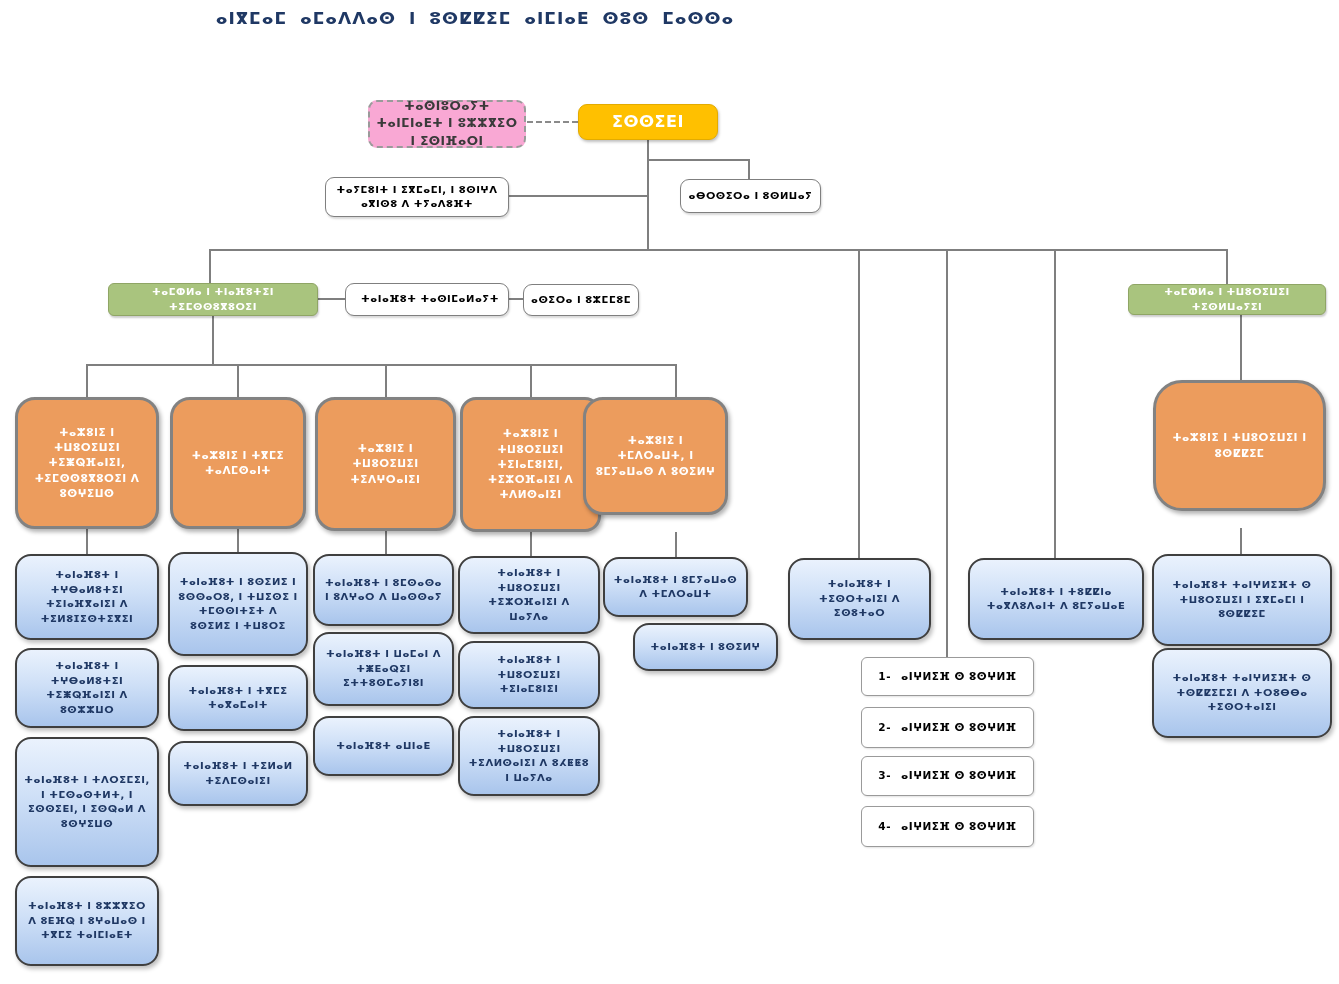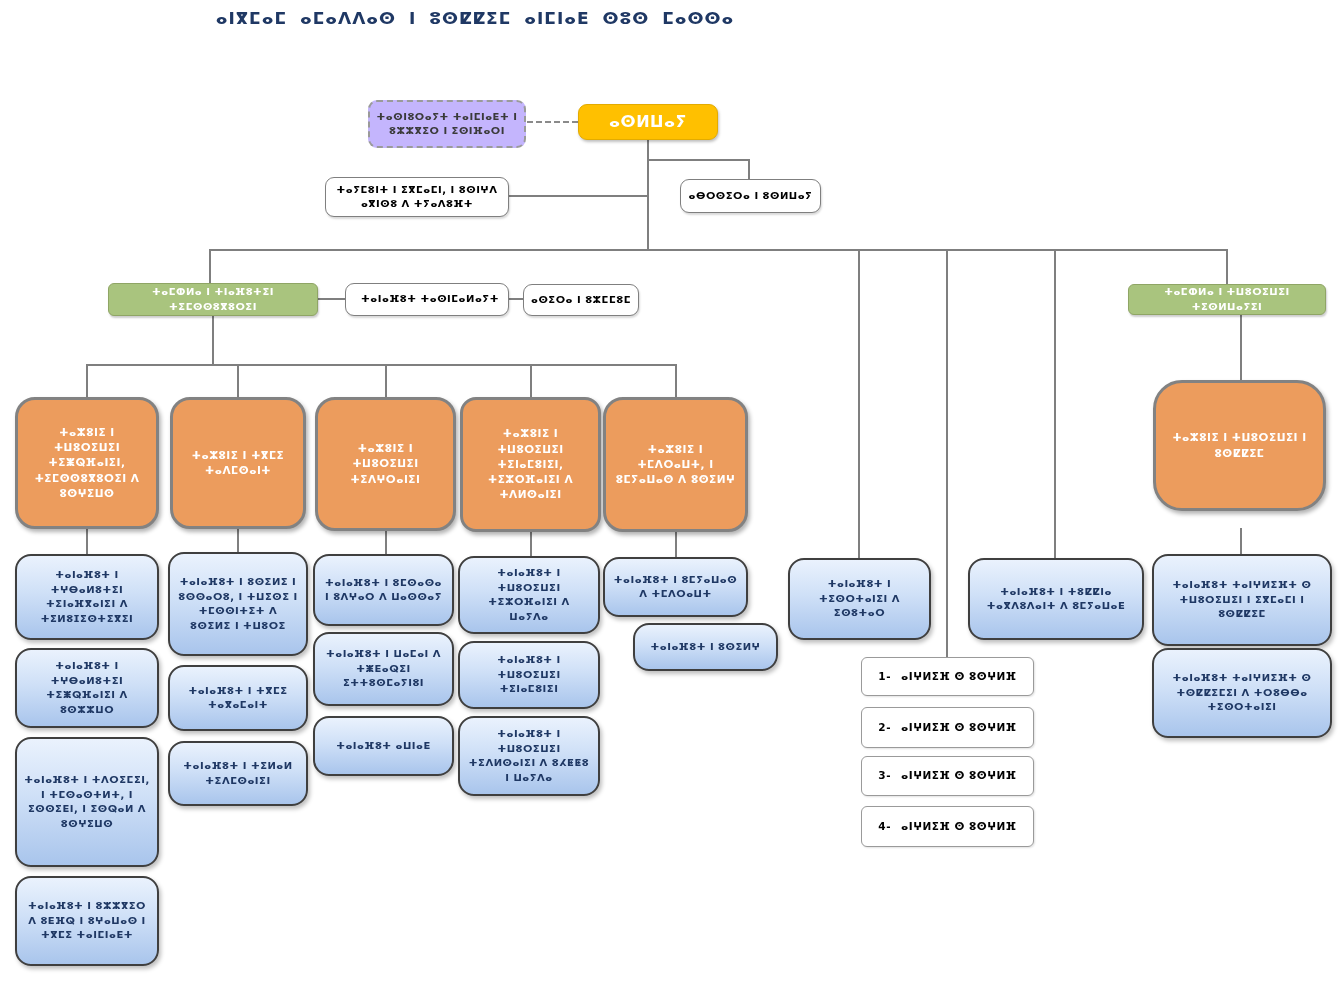--- a/index.html
+++ b/index.html
@@ -4,22 +4,22 @@
 <style>
   html,body{margin:0;padding:0;}
   body{font-family:"DejaVu Sans",sans-serif;background:#ffffff;}
   #canvas{position:relative;width:1339px;height:984px;background:#fff;overflow:hidden;}
   .title{position:absolute;left:215px;top:8px;width:520px;font-size:17px;font-weight:bold;
          color:#1F3864;letter-spacing:1px;word-spacing:6px;text-align:center;}
   .box{position:absolute;box-sizing:border-box;display:flex;align-items:center;justify-content:center;
        text-align:center;font-weight:bold;line-height:1.45;letter-spacing:0.5px;}
   .yellowbox{background:#FFC000;border:1px solid #e3ab00;border-radius:9px;color:#ffffff;
        font-size:16px;box-shadow:1px 2px 3px rgba(0,0,0,0.25);}
-  .dashedbox{background:#c4b5fd;border:2px dashed #9a9a9a;border-radius:9px;color:#3a3a3a;
-       font-size:10px;padding:3px 6px;}
+  .dashedbox{background:#f9a8d4;border:2px dashed #9a9a9a;border-radius:9px;color:#3a3a3a;
+       font-size:12px;padding:3px 6px;}
   .whitebox{background:#ffffff;border:1px solid #7F7F7F;border-radius:9px;color:#000000;
        font-size:10px;padding:2px 6px;box-shadow:1px 2px 2px rgba(0,0,0,0.15);}
   .greenbox{background:#A9C47E;border:1px solid #8FA565;border-radius:6px;color:#ffffff;
        font-size:10px;padding:2px 8px;box-shadow:1px 2px 2px rgba(0,0,0,0.2);}
   .orangebox{background:#EC9C5D;border:3px solid #828282;border-radius:20px;color:#ffffff;
        font-size:10.5px;padding:4px 8px;box-shadow:2px 3px 4px rgba(0,0,0,0.3);}
   .bluebox{background:linear-gradient(180deg,#eaf2fd 0%,#cfe0f7 45%,#a9c5ec 100%);
        border:2px solid #3f3f3f;border-radius:16px;color:#1f3864;font-size:10px;padding:4px 7px;
        box-shadow:2px 3px 4px rgba(0,0,0,0.25);}
   .numrow{background:#ffffff;border:1px solid #9a9a9a;border-radius:6px;color:#000000;
@@ -58,34 +58,34 @@
   <div class="vline" style="left:675px;top:364px;height:33px;"></div>
   <div class="vline" style="left:86px;top:529px;height:25px;"></div>
   <div class="vline" style="left:237px;top:529px;height:23px;"></div>
   <div class="vline" style="left:385px;top:531px;height:23px;"></div>
   <div class="vline" style="left:530px;top:532px;height:24px;"></div>
   <div class="vline" style="left:675px;top:532px;height:25px;"></div>
   <div class="vline" style="left:1240px;top:315px;height:82px;"></div>
   <div class="vline" style="left:1240px;top:528px;height:26px;"></div>
 
   <div class="box dashedbox" style="left:368px;top:100px;width:158px;height:48px;">ⵜⴰⵙⵏⵓⵔⴰⵢⵜ ⵜⴰⵏⵎⵏⴰⴹⵜ ⵏ ⵓⵣⵣⴳⵉⵔ ⵏ ⵉⵙⵏⴼⴰⵔⵏ</div>
-  <div class="box yellowbox" style="left:578px;top:104px;width:140px;height:36px;">ⴰⵙⵍⵡⴰⵢ</div>
+  <div class="box yellowbox" style="left:578px;top:104px;width:140px;height:36px;">ⵉⵙⵙⵉⴹⵏ</div>
   <div class="box whitebox" style="left:325px;top:177px;width:184px;height:40px;">ⵜⴰⵢⵎⵓⵏⵜ ⵏ ⵉⴳⵎⴰⵎⵏ, ⵏ ⵓⵙⵏⵖⴷ ⴰⴳⵏⵙⵓ ⴷ ⵜⵢⴰⴷⵓⴼⵜ</div>
   <div class="box whitebox" style="left:680px;top:179px;width:141px;height:34px;">ⴰⴱⵔⵙⵉⵔⴰ ⵏ ⵓⵙⵍⵡⴰⵢ</div>
 
   <div class="box greenbox" style="left:108px;top:283px;width:210px;height:33px;">ⵜⴰⵎⵀⵍⴰ ⵏ ⵜⵏⴰⴼⵓⵜⵉⵏ ⵜⵉⵎⵙⵙⵓⴳⵓⵔⵉⵏ</div>
   <div class="box whitebox" style="left:345px;top:283px;width:164px;height:33px;padding-left:12px;">ⵜⴰⵏⴰⴼⵓⵜ ⵜⴰⵙⵏⵎⴰⵍⴰⵢⵜ</div>
   <div class="box whitebox" style="left:523px;top:284px;width:116px;height:32px;">ⴰⵙⵉⵔⴰ ⵏ ⵓⵣⵎⵎⵓⵎ</div>
   <div class="box greenbox" style="left:1128px;top:284px;width:198px;height:31px;">ⵜⴰⵎⵀⵍⴰ ⵏ ⵜⵡⵓⵔⵉⵡⵉⵏ ⵜⵉⵙⵍⵡⴰⵢⵉⵏ</div>
 
   <div class="box orangebox" style="left:15px;top:397px;width:144px;height:132px;">ⵜⴰⵣⵓⵏⵉ ⵏ ⵜⵡⵓⵔⵉⵡⵉⵏ ⵜⵉⵥⵕⴼⴰⵏⵉⵏ, ⵜⵉⵎⵙⵙⵓⴳⵓⵔⵉⵏ ⴷ ⵓⵙⵖⵉⵡⵙ</div>
   <div class="box orangebox" style="left:170px;top:397px;width:136px;height:132px;">ⵜⴰⵣⵓⵏⵉ ⵏ ⵜⴳⵎⵉ ⵜⴰⴷⵎⵙⴰⵏⵜ</div>
   <div class="box orangebox" style="left:315px;top:397px;width:141px;height:134px;">ⵜⴰⵣⵓⵏⵉ ⵏ ⵜⵡⵓⵔⵉⵡⵉⵏ ⵜⵉⴷⵖⵔⴰⵏⵉⵏ</div>
   <div class="box orangebox" style="left:460px;top:397px;width:141px;height:135px;border-radius:16px;">ⵜⴰⵣⵓⵏⵉ ⵏ ⵜⵡⵓⵔⵉⵡⵉⵏ ⵜⵉⵏⴰⵎⵓⵏⵉⵏ, ⵜⵉⵣⵔⴼⴰⵏⵉⵏ ⴷ ⵜⴷⵍⵙⴰⵏⵉⵏ</div>
-  <div class="box orangebox" style="left:603px;top:397px;width:145px;height:135px;text-align:center;">ⵜⴰⵣⵓⵏⵉ ⵏ ⵜⵎⴷⵔⴰⵡⵜ, ⵏ ⵓⵎⵢⴰⵡⴰⵙ ⴷ ⵓⵙⵉⵍⵖ</div>
+  <div class="box orangebox" style="left:583px;top:397px;width:145px;height:118px;text-align:center;">ⵜⴰⵣⵓⵏⵉ ⵏ ⵜⵎⴷⵔⴰⵡⵜ, ⵏ ⵓⵎⵢⴰⵡⴰⵙ ⴷ ⵓⵙⵉⵍⵖ</div>
   <div class="box orangebox" style="left:1153px;top:380px;width:173px;height:131px;border-radius:29px;">ⵜⴰⵣⵓⵏⵉ ⵏ ⵜⵡⵓⵔⵉⵡⵉⵏ ⵏ ⵓⵙⵇⵇⵉⵎ</div>
 
   <div class="box bluebox" style="left:15px;top:554px;width:144px;height:86px;">ⵜⴰⵏⴰⴼⵓⵜ ⵏ ⵜⵖⴱⴰⵍⵓⵜⵉⵏ ⵜⵉⵏⴰⴼⴳⴰⵏⵉⵏ ⴷ ⵜⵉⵍⵓⵊⵉⵙⵜⵉⴳⵉⵏ</div>
   <div class="box bluebox" style="left:15px;top:648px;width:144px;height:80px;">ⵜⴰⵏⴰⴼⵓⵜ ⵏ ⵜⵖⴱⴰⵍⵓⵜⵉⵏ ⵜⵉⵥⵕⴼⴰⵏⵉⵏ ⴷ ⵓⵙⵣⵣⵡⵔ</div>
   <div class="box bluebox" style="left:15px;top:737px;width:144px;height:130px;">ⵜⴰⵏⴰⴼⵓⵜ ⵏ ⵜⴷⵔⵉⵎⵉⵏ, ⵏ ⵜⵎⵙⴰⵙⵜⵍⵜ, ⵏ ⵉⵙⵙⵉⴹⵏ, ⵏ ⵉⵙⵕⴰⵍ ⴷ ⵓⵙⵖⵉⵡⵙ</div>
   <div class="box bluebox" style="left:15px;top:876px;width:144px;height:90px;">ⵜⴰⵏⴰⴼⵓⵜ ⵏ ⵓⵣⵣⴳⵉⵔ ⴷ ⵓⴹⴼⵕ ⵏ ⵓⵖⴰⵡⴰⵙ ⵏ ⵜⴳⵎⵉ ⵜⴰⵏⵎⵏⴰⴹⵜ</div>
 
   <div class="box bluebox" style="left:168px;top:552px;width:140px;height:104px;">ⵜⴰⵏⴰⴼⵓⵜ ⵏ ⵓⵙⵉⵍⵉ ⵏ ⵓⵙⵙⴰⵔⵓ, ⵏ ⵜⵡⵉⵙⵉ ⵏ ⵜⵎⵙⵙⵏⵜⵉⵜ ⴷ ⵓⵙⵉⵍⵉ ⵏ ⵜⵡⵓⵔⵉ</div>
   <div class="box bluebox" style="left:168px;top:665px;width:140px;height:66px;">ⵜⴰⵏⴰⴼⵓⵜ ⵏ ⵜⴳⵎⵉ ⵜⴰⴳⴰⵎⴰⵏⵜ</div>
   <div class="box bluebox" style="left:168px;top:741px;width:140px;height:65px;">ⵜⴰⵏⴰⴼⵓⵜ ⵏ ⵜⵉⵍⴰⵍ ⵜⵉⴷⵎⵙⴰⵏⵉⵏ</div>

